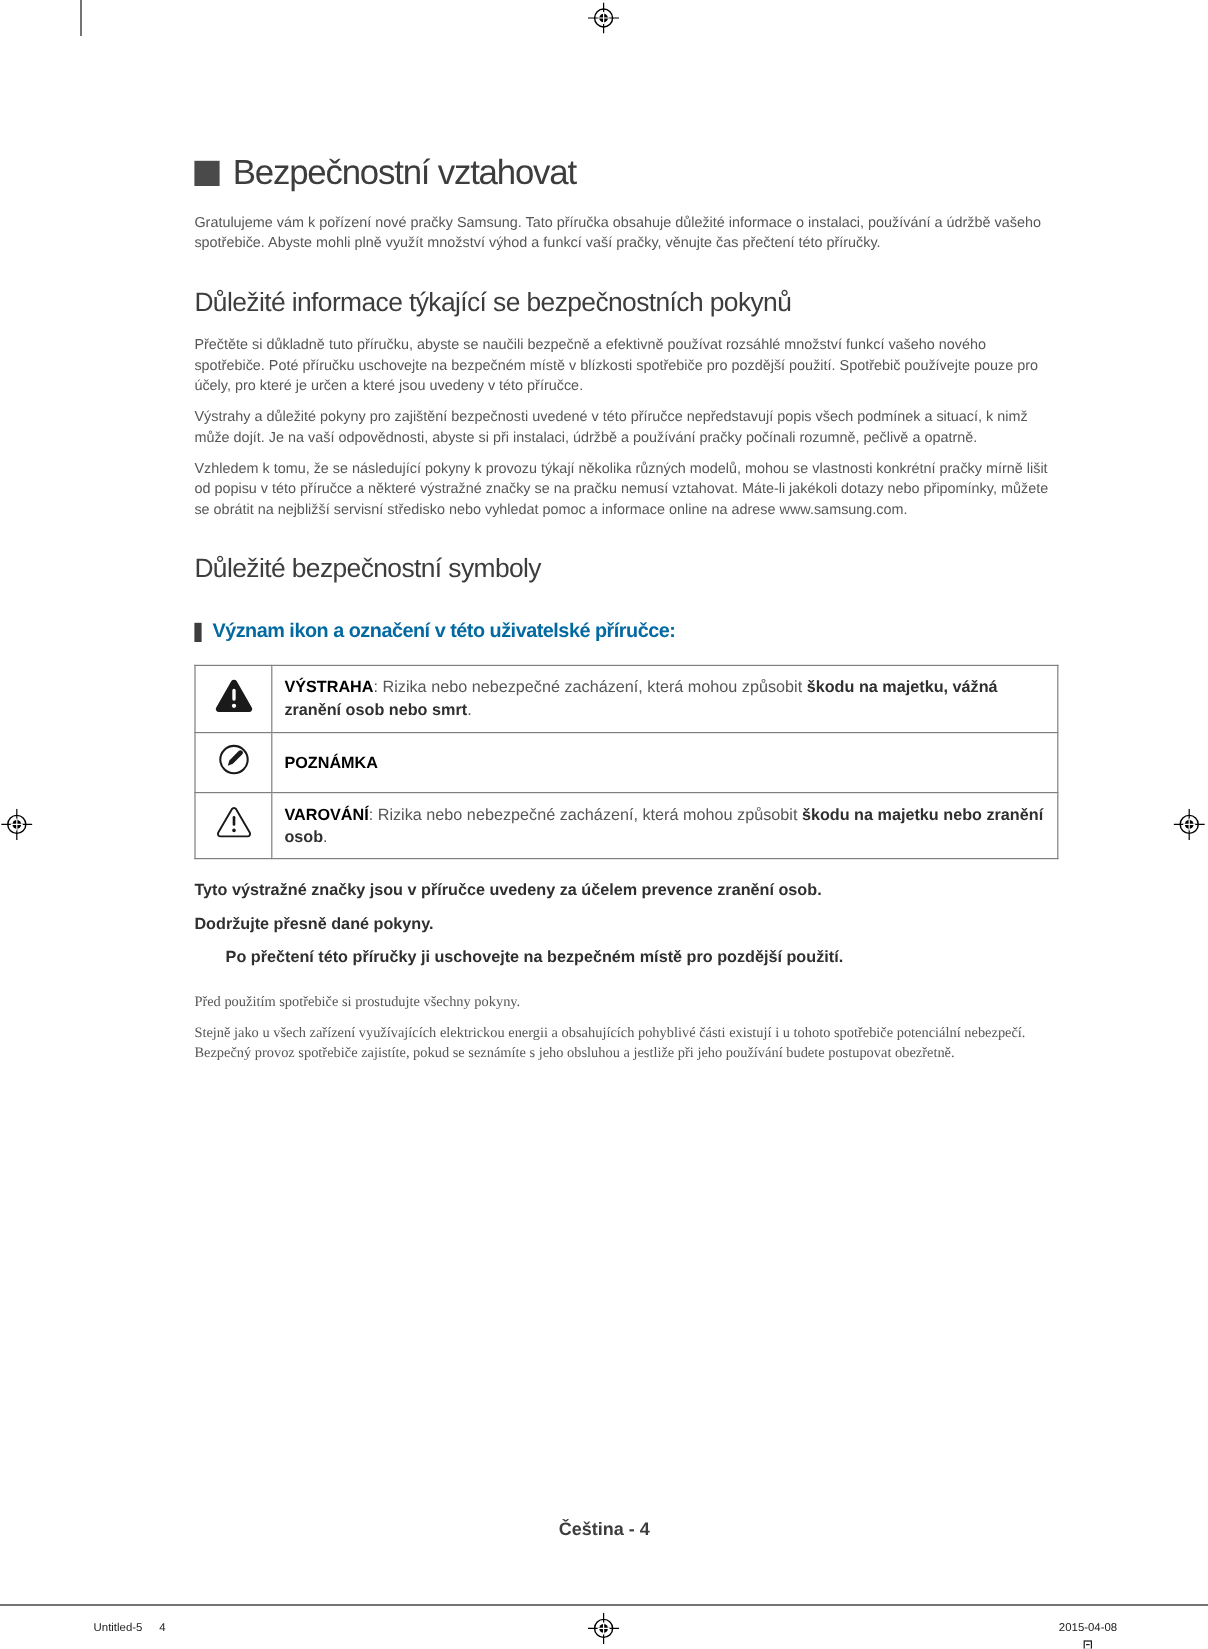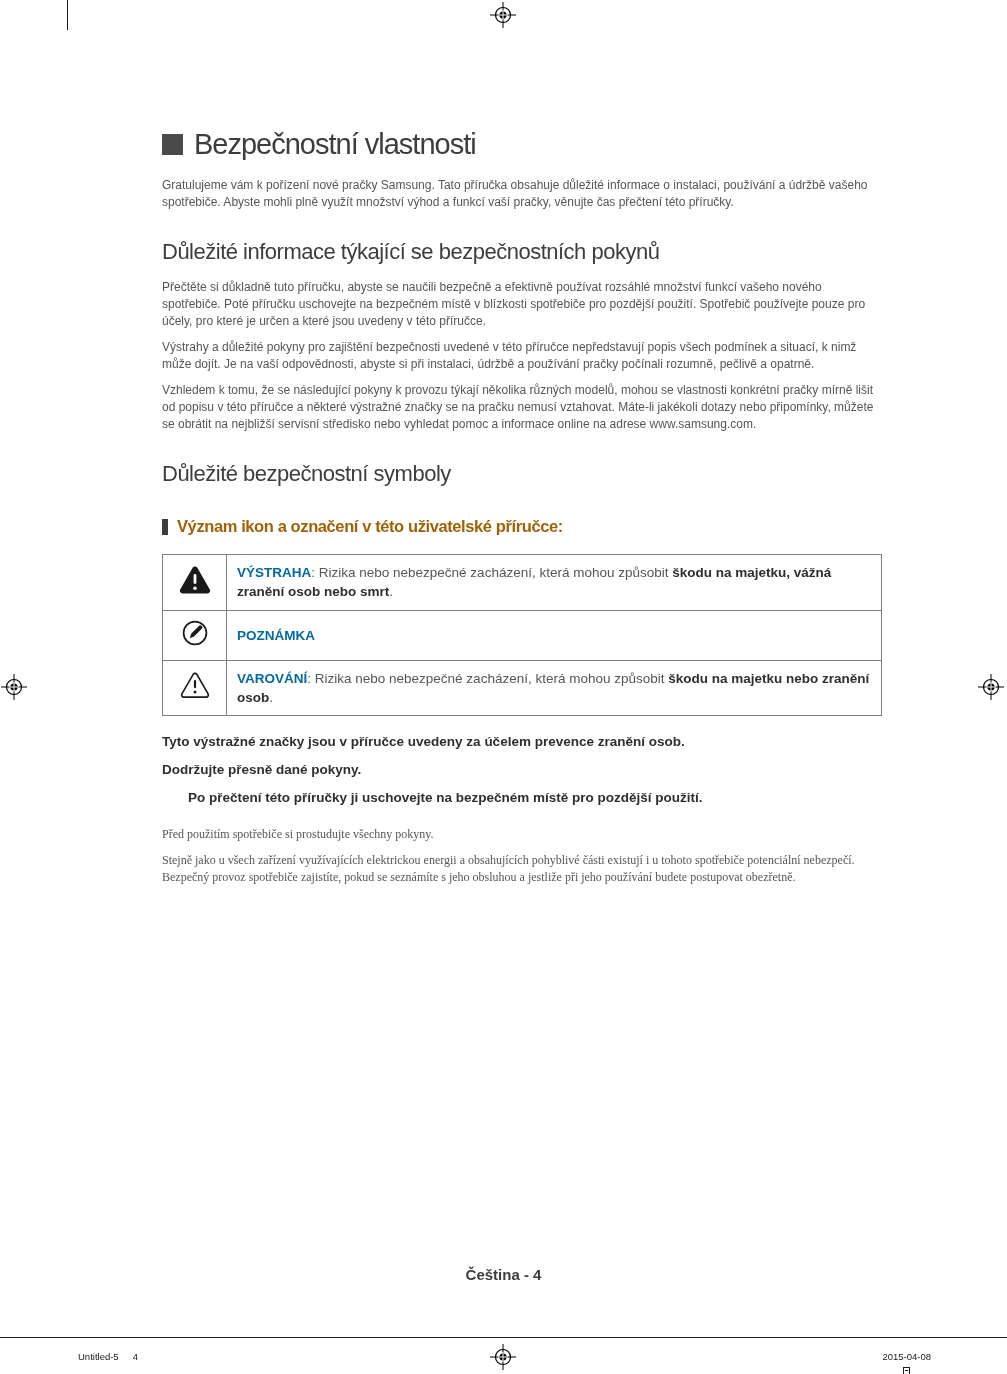--- a/index.html
+++ b/index.html
@@ -36,36 +36,36 @@
     font-size:22px; font-weight:normal; color:#3d3d3d;
     letter-spacing:-0.5px;
     margin:28px 0 14px 0;
   }
   .sub-row {
     display:flex; align-items:center; gap:9px;
     margin:30px 0 18px 0;
   }
   .sub-bar { width:6px; height:16px; background:#3d3d3d; flex:0 0 auto; }
   h3 {
-    font-size:16.5px; font-weight:bold; color:#a16207;
+    font-size:16.5px; font-weight:bold; color:#0369a1;
     letter-spacing:-0.4px;
   }
   table.symbols {
     border-collapse:collapse;
     width:100%;
     margin:6px 0 16px 0;
   }
   table.symbols td {
     border:1px solid #7f7f7f;
     font-size:13.5px; line-height:1.42; color:#565658;
     padding:8px 10px;
     vertical-align:middle;
   }
   td.icon-cell { width:64px; text-align:center; padding:6px 4px; }
-  .lbl { font-weight:bold; color:#0369a1;margin-top:41px; }
+  .lbl { font-weight:bold; color:#000000;margin-top:41px; }
   .emph { font-weight:bold; color:#2f2f2f; }
   p.em {
     font-size:13.5px; font-weight:bold; color:#2f2f2f;
     line-height:1.42; margin-bottom:9px;
   }
   p.em-last { margin-bottom:18px;padding-left:26px; }
   p.gap-top { margin-top:3px;font-family:Liberation Serif, serif; }
   .page-footer {
     position:absolute; left:0; top:1266px; width:100%;
     text-align:center;
@@ -141,21 +141,21 @@
     <circle cx="13" cy="13" r="7.5" fill="none" stroke="#000" stroke-width="1.2"></circle>
     <circle cx="13" cy="13" r="3.6" fill="#000"></circle>
     <line x1="13" y1="8" x2="13" y2="18" stroke="#fff" stroke-width="1"></line>
     <line x1="8" y1="13" x2="18" y2="13" stroke="#fff" stroke-width="1"></line>
   </svg>
 
   <div class="content">
 
     <div class="title-row">
       <span class="title-square"></span>
-      <h1>Bezpečnostní vlastnosti</h1>
+      <h1>Bezpečnostní vztahovat</h1>
     </div>
 
     <p class="body intro">Gratulujeme vám k pořízení nové pračky Samsung. Tato příručka obsahuje důležité informace o instalaci, používání a údržbě vašeho spotřebiče. Abyste mohli plně využít množství výhod a funkcí vaší pračky, věnujte čas přečtení této příručky.</p>
 
     <h2>Důležité informace týkající se bezpečnostních pokynů</h2>
     <p class="body">Přečtěte si důkladně tuto příručku, abyste se naučili bezpečně a efektivně používat rozsáhlé množství funkcí vašeho nového spotřebiče. Poté příručku uschovejte na bezpečném místě v blízkosti spotřebiče pro pozdější použití. Spotřebič používejte pouze pro účely, pro které je určen a které jsou uvedeny v této příručce.</p>
     <p class="body">Výstrahy a důležité pokyny pro zajištění bezpečnosti uvedené v této příručce nepředstavují popis všech podmínek a situací, k nimž může dojít. Je na vaší odpovědnosti, abyste si při instalaci, údržbě a používání pračky počínali rozumně, pečlivě a opatrně.</p>
     <p class="body">Vzhledem k tomu, že se následující pokyny k provozu týkají několika různých modelů, mohou se vlastnosti konkrétní pračky mírně lišit od popisu v této příručce a některé výstražné značky se na pračku nemusí vztahovat. Máte-li jakékoli dotazy nebo připomínky, můžete se obrátit na nejbližší servisní středisko nebo vyhledat pomoc a informace online na adrese www.samsung.com.</p>
 
     <h2>Důležité bezpečnostní symboly</h2>

